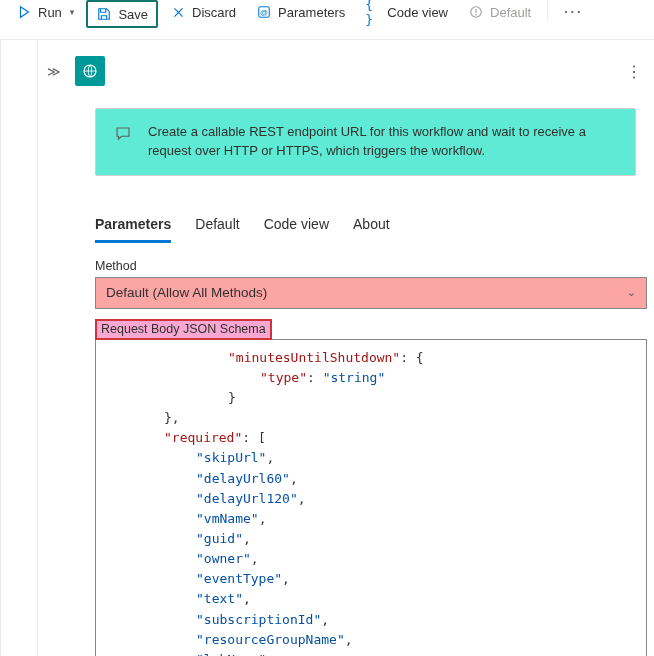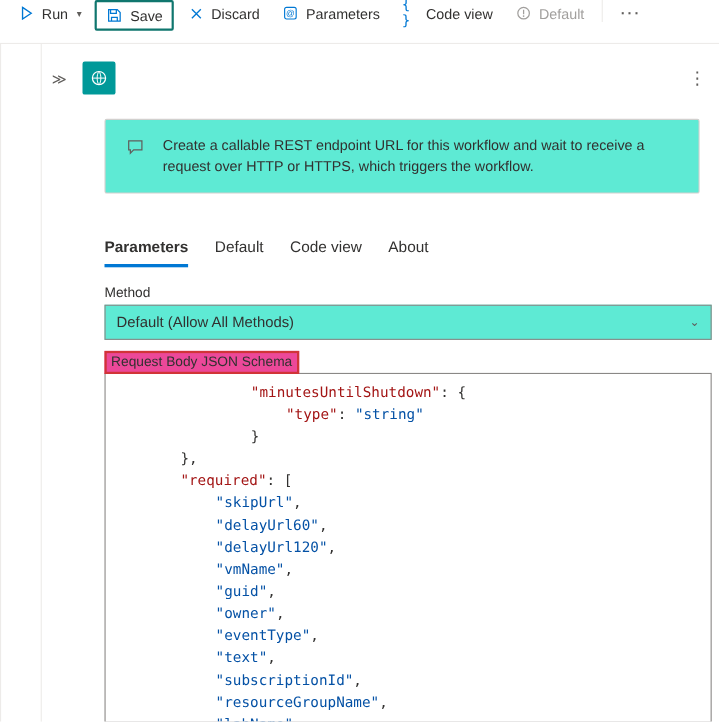--- a/index.html
+++ b/index.html
@@ -119,31 +119,31 @@
   .select {
     width: 100%;
     border: 1px solid #8a8886;
     height: 32px;
     display: flex;
     align-items: center;
     justify-content: space-between;
     padding: 0 10px;
     font-size: 13.5px;
     cursor: pointer;
-    background:#5eead4;
+    background:#fca5a5;
   }
   .select .chev { color: #605e5c; font-size: 11px; }
 
   .json-label-box {
     border: 2px solid #d13438;
     display: inline-block;
     padding: 1px 4px 2px 4px;
     font-size: 12.5px;
     margin-top: 10px;
-    background:#ec4899;
+    background:#f9a8d4;
     position: relative;
     z-index: 2;
   }
 
   .code-area {
     border: 1px solid #8a8886;
     margin-top: -1px;
     padding: 8px 4px 8px 4px;
     font-family: Consolas, monospace;
     font-size: 13px;

